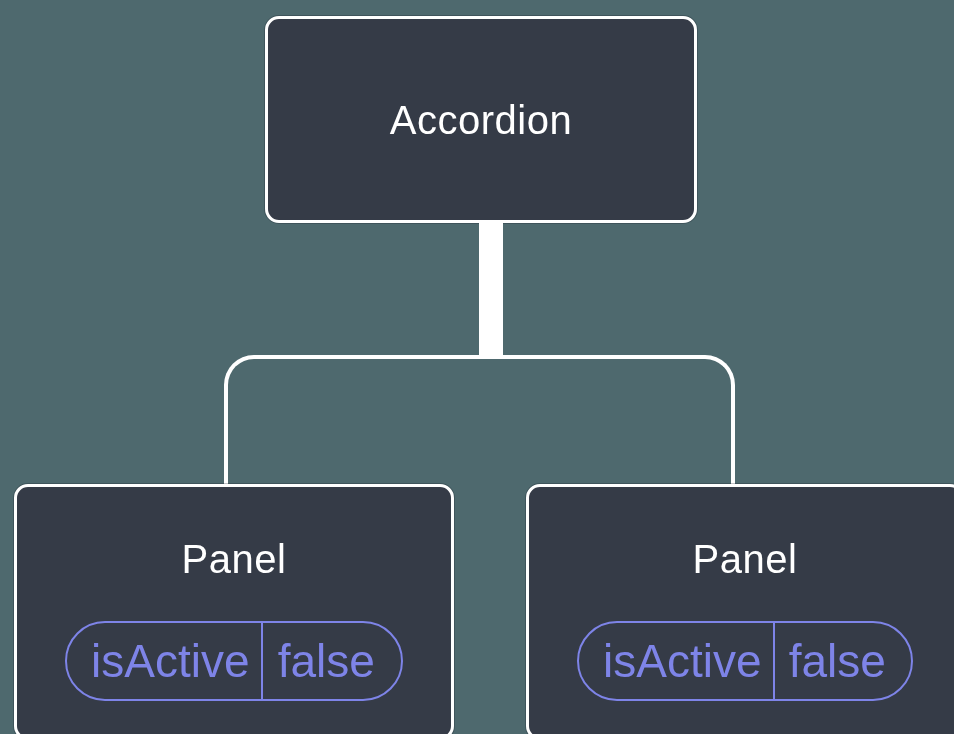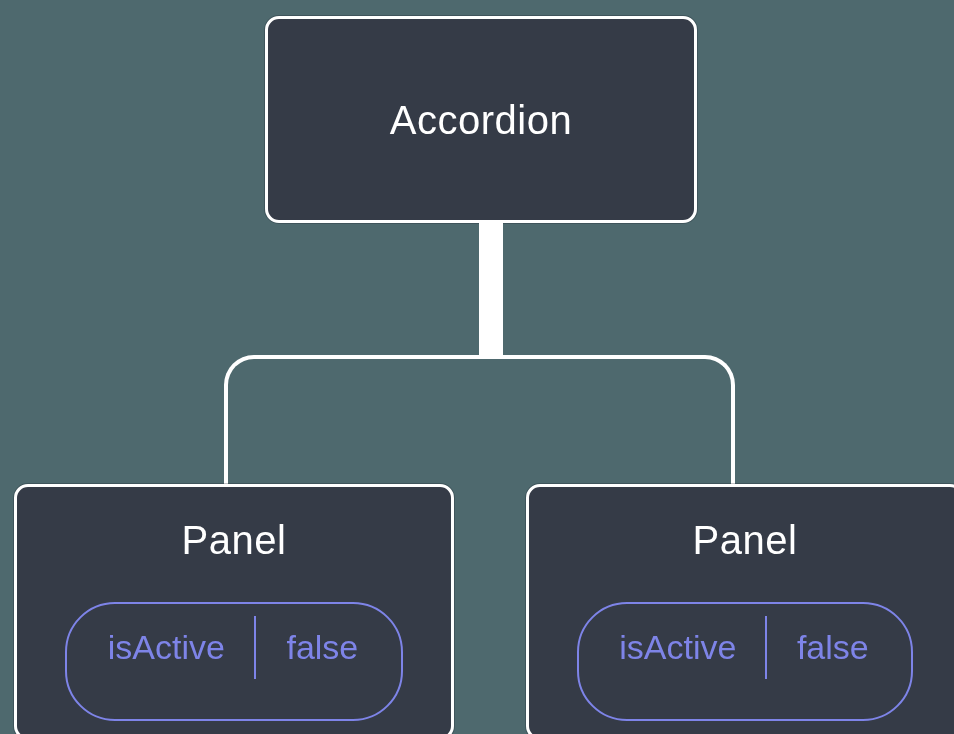--- a/index.html
+++ b/index.html
@@ -52,27 +52,27 @@
     left: 212px; top: 343px;
     width: 511px; height: 129px;
     border: 4px solid var(--line);
     border-bottom: none;
     border-radius: 30px 30px 0 0;
   }
 
   
   .state-badge{
     width: calc(100% - 72px);
-    height: 119px;
+    height: 80px;
     border: 2.5px solid var(--accent);
     border-radius: 50px;
     display: flex;
-    align-items: flex-start;
+    align-items: center;
     color: var(--accent);
-    font-size: 34px;
+    font-size: 46px;
     overflow: hidden;
   }
   .state-badge .cell{
     display: flex;
     align-items: center;
     justify-content: center;
     white-space: nowrap;
   }
   .state-badge .prop-name{
     flex: 1.38;

